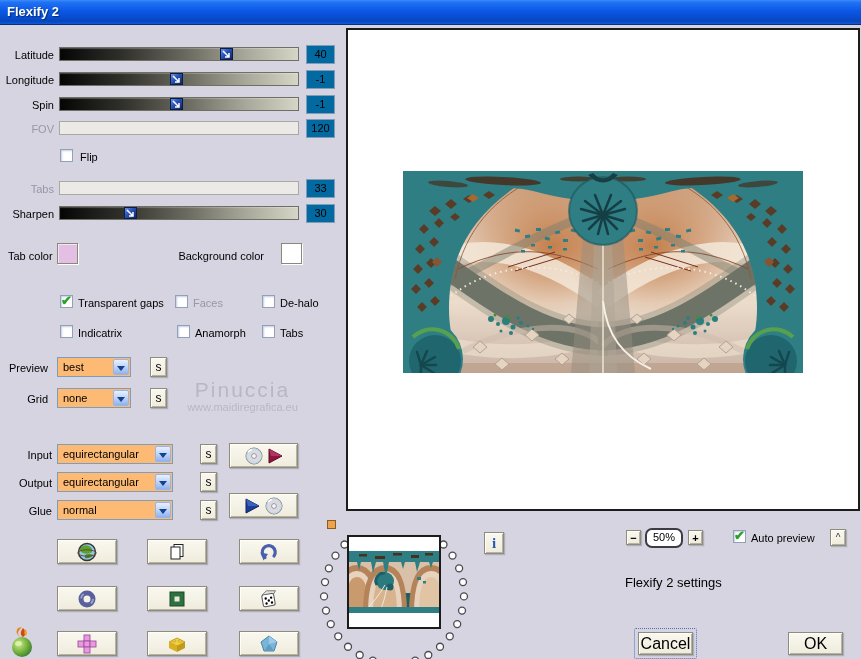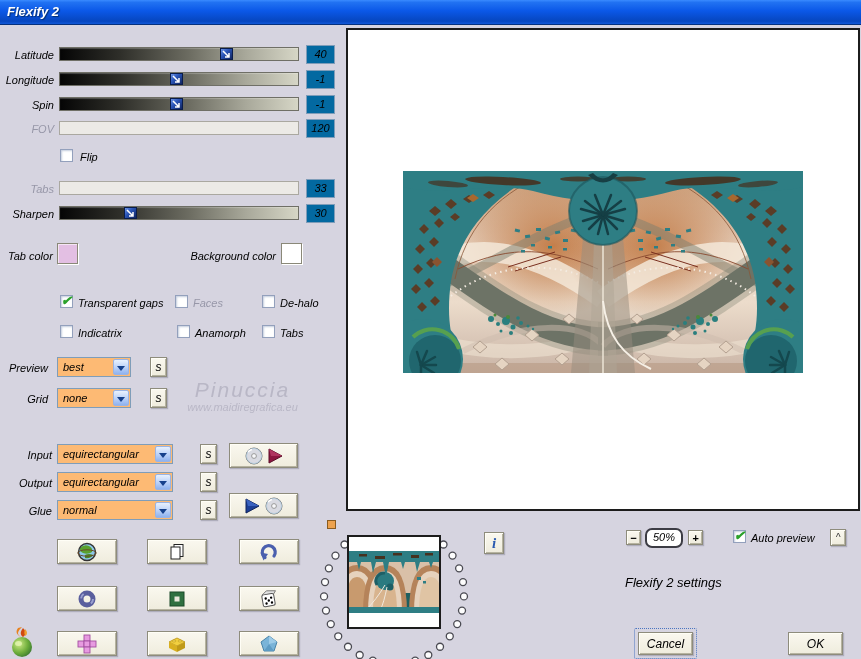--- a/index.html
+++ b/index.html
@@ -1,18 +1,18 @@
 <!DOCTYPE html>
 <html><head>
 <meta charset="utf-8">
 <style>
   * { margin:0; padding:0; box-sizing:border-box; }
   html,body { width:861px; height:659px; }
   body { font-family:"Liberation Sans", sans-serif; font-size:11px; color:#000; }
-  #win { position:relative; width:861px; height:659px; background:#d6d4e0; overflow:hidden;font-style:italic; }
+  #win { position:relative; width:861px; height:659px; background:#d6d4e0; overflow:hidden; }
 
   
   .titlebar { position:absolute; left:0; top:0; width:861px; height:25px;
     background:linear-gradient(180deg,#3a8bff 0%,#2172f2 10%,#0b58e8 45%,#0646bf 88%,#1158d8 100%);
     border-bottom:1px solid #04307e; }
   .titlebar .title { position:absolute; left:7px; top:4px; color:#fff; font-weight:bold; font-size:13px;
     text-shadow:1px 1px 1px #032e72; }
 
   .lbl { position:absolute; height:14px; line-height:14px; white-space:nowrap; }
   .r { text-align:right; }
@@ -65,21 +65,21 @@
 
   
   .wm1 { position:absolute; left:140px; top:378px; width:205px; text-align:center;
     font-size:21px; letter-spacing:2px; color:#b9b7c6; }
   .wm2 { position:absolute; left:140px; top:401px; width:205px; text-align:center;
     font-size:11px; color:#b9b7c6; }
 
   
   .zoomval { position:absolute; left:645px; top:528px; width:38px; height:20px; background:#fff;
     border:2px solid #3c3c44; border-radius:7px; text-align:center; line-height:14px; font-size:11px; }
-  .okcancel { width:55px; height:23px; font-size:12px; }
+  .okcancel { width:55px; height:23px; font-size:16px; }
   .focusring { position:absolute; left:634px; top:628px; width:63px; height:31px;
     border:1px dotted #4a74c0; border-radius:2px; }
   .settings-text { position:absolute; left:625px; top:575px; font-size:13px; }
 </style>
 </head>
 <body>
 
 <div id="win">
 
   <div class="titlebar">
@@ -132,21 +132,21 @@
     <div class="thumb" style="left: calc(30% - 7px);">
         <svg width="9" height="9">
           <path d="M1,1 L7,7 M7,3 L7,7 L3,7" stroke="#fff" stroke-width="1.5" fill="none"></path>
         </svg>
       </div>
   </div>
   <div class="valbox" style="top:204px;">30</div>
 
   <div class="lbl" style="left:8px;top:249px;">Tab color</div>
   <div class="swatch" style="left: 57px; top: 243px; background-color: rgb(227, 191, 227);"></div>
-  <div class="lbl r" style="left:160px;top:249px;width:116px;">Background color</div>
+  <div class="lbl r" style="left:148px;top:249px;width:116px;">Background color</div>
   <div class="swatch" style="left: 281px; top: 243px; background-color: rgb(255, 255, 255);"></div>
 
   <div class="cb on" style="left:60px;top:295px;">
       <span class="check">✔</span>
     </div>
   <div class="lbl" style="left:78px;top:296px;">Transparent gaps</div>
   <div class="cb" style="left:175px;top:295px;"></div>
   <div class="lbl dis" style="left:193px;top:296px;">Faces</div>
   <div class="cb" style="left:262px;top:295px;"></div>
   <div class="lbl" style="left:280px;top:296px;">De-halo</div>

